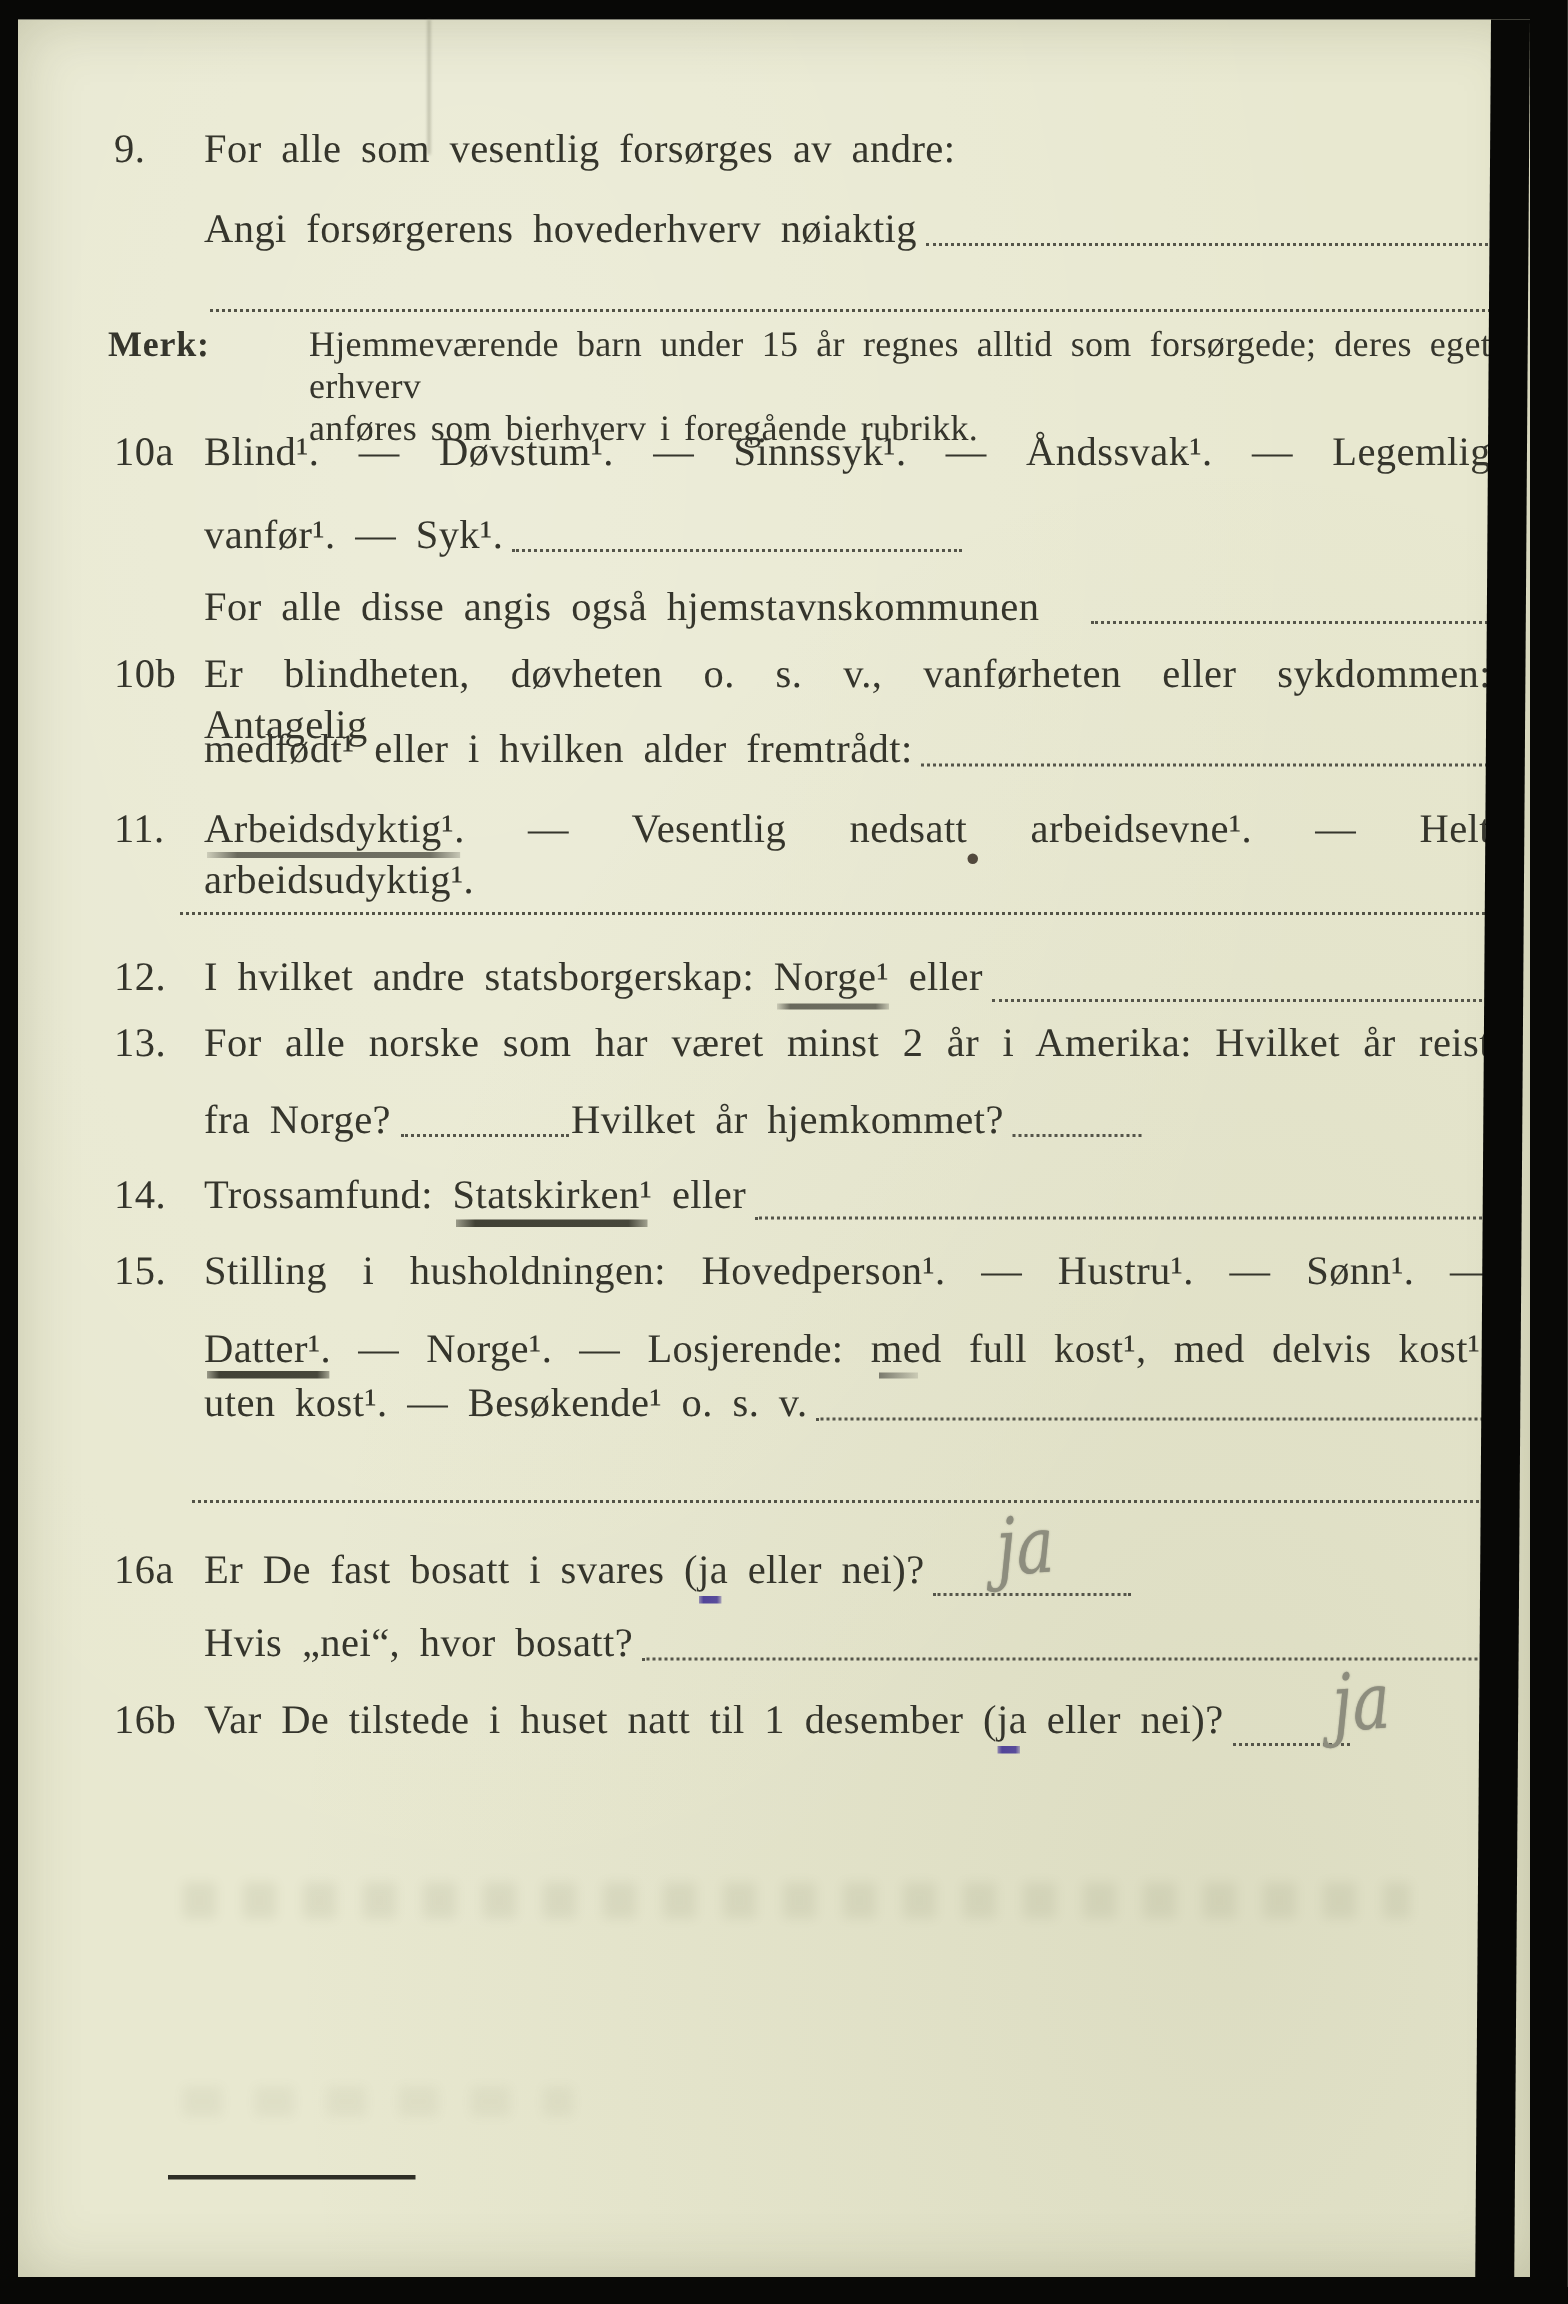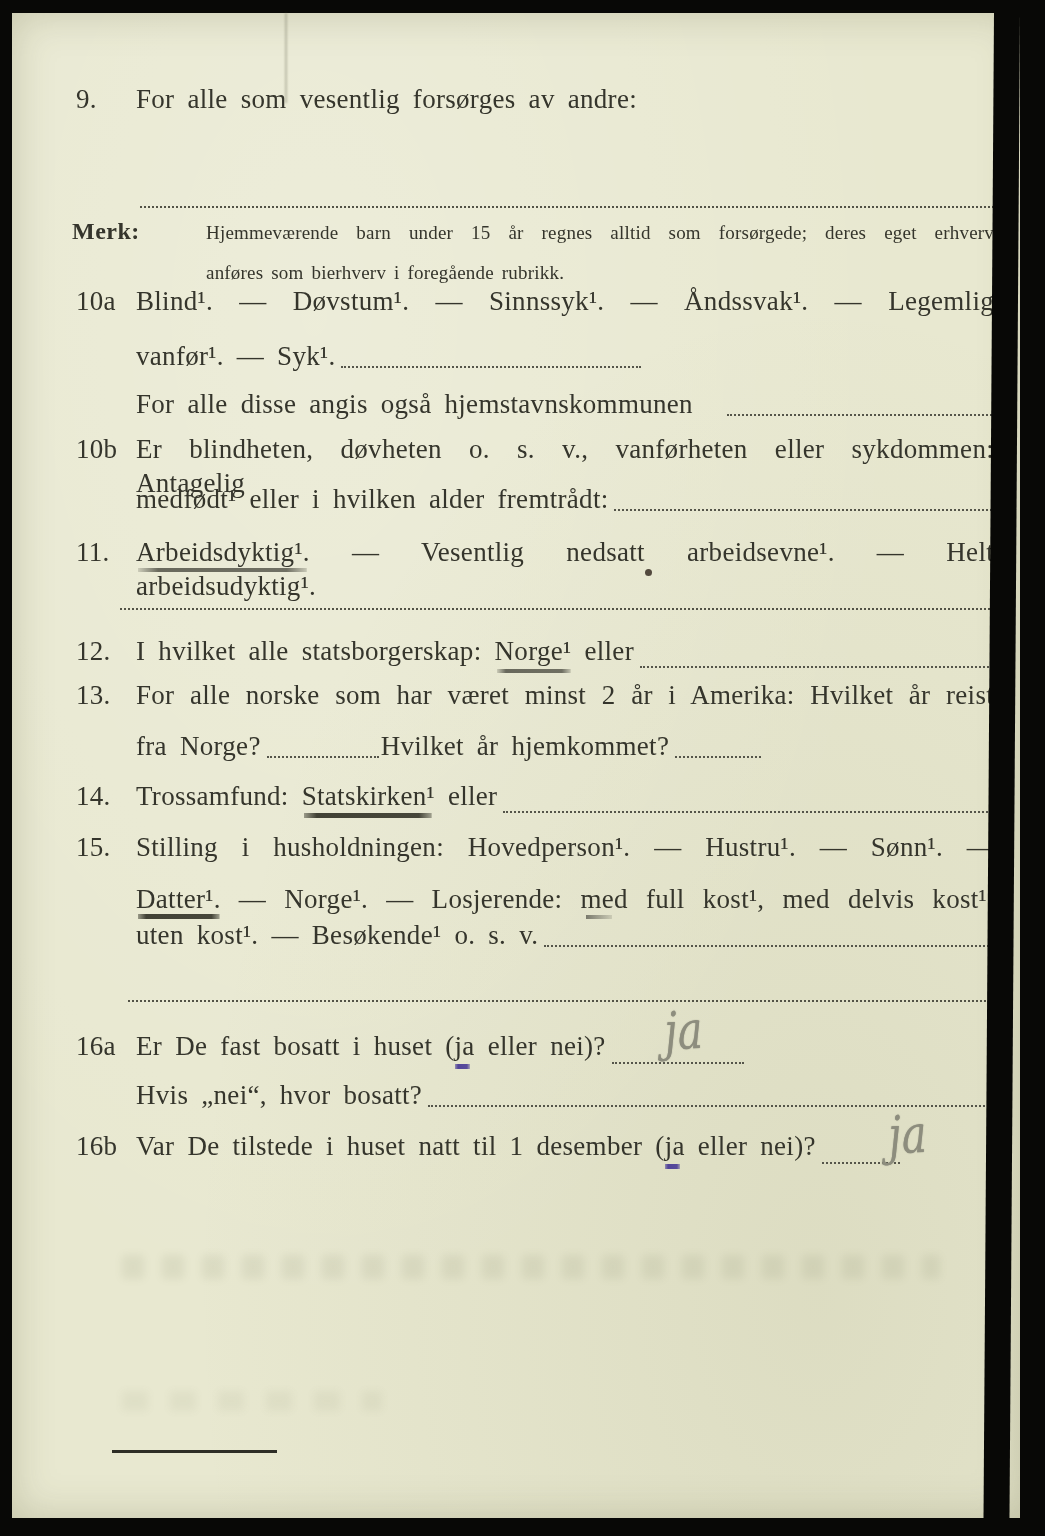--- a/index.html
+++ b/index.html
@@ -29,21 +29,21 @@
   .dots{flex:1;height:5px;align-self:flex-end;margin:0 2px 5px 6px;
     border-bottom:2px dotted #55554a;}
   .dots-fixed{flex:none;height:5px;align-self:flex-end;margin:0 2px 5px 6px;
     border-bottom:2px dotted #55554a;display:inline-block;}
   .sep{position:absolute;height:3px;border-bottom:2px dotted #525246;}
   .u-pencil{background:linear-gradient(to right,rgba(115,115,102,.25),rgba(98,98,86,.95) 12%,rgba(98,98,86,.9) 88%,rgba(115,115,102,.3)) no-repeat 2px 100%/97% 4px;padding-bottom:5px;}
   .u-dark{background:linear-gradient(to right,rgba(75,75,62,.5),rgba(62,62,50,.98) 10%,rgba(62,62,50,.95) 90%,rgba(75,75,62,.45)) no-repeat 2px 100%/96% 5px;padding-bottom:5px;}
   .u-ink{background:linear-gradient(to right,rgba(82,69,155,.55),rgba(74,60,150,.95) 20%,rgba(74,60,150,.9) 80%,rgba(82,69,155,.4)) no-repeat 15% 100%/75% 5px;padding-bottom:6px;}
   .u-med{background:linear-gradient(to right,rgba(110,110,98,.9),rgba(110,110,98,.2)) no-repeat 25% 100%/55% 4px;padding-bottom:5px;}
   .merk-label{flex:none;width:98px;font-weight:bold;font-size:24px;letter-spacing:0.5px;}
-  .merk-text{font-size:19px;line-height:40px;letter-spacing:0.2px;word-spacing:3px;}
+  .merk-text{font-size:24px;line-height:28px;letter-spacing:0.2px;word-spacing:3px;}
   .hand{
     position:absolute;font-family:"DejaVu Serif",serif;font-style:italic;
     color:#8d8d7e;font-size:42px;line-height:1;transform:rotate(-3deg);
     text-shadow:0 0 1px rgba(120,120,105,0.7);pointer-events:none;white-space:pre;
   }
   .hand .desc{display:inline-block;transform:scaleY(1.25);transform-origin:top;}
   .fn-rule{position:absolute;left:100px;top:1437px;width:165px;border-top:3px solid #2e2e26;}
   .footnote{position:absolute;left:112px;top:1448px;font-size:19px;font-weight:bold;
     letter-spacing:0.4px;word-spacing:3px;color:#33332a;}
   .footnote sup{font-size:13px;font-weight:normal;margin-right:12px;}
@@ -60,20 +60,25 @@
 </head>
 <body>
 
 <div class="scan">
   <div class="paper">
     <div class="fold"></div>
 
     <div class="row" style="top:69px">
       <span class="num">9.</span>
       <span class="txt">For alle som vesentlig forsørges av andre:</span>
+    </div>
+    <div class="row" style="top:122px">
+      <span class="num"></span>
+      <span class="txt">Angi forsørgerens hovederhverv nøiaktig</span>
+      <span class="dots"></span>
     </div>
 
     <div class="sep" style="left:128px;right:26px;top:190px"></div>
 
     <div class="row" style="top:200px">
       <span class="merk-label" style="margin-left:-4px">Merk:</span>
       <div class="line merk-text" style="margin-left:36px">
         <span class="jlast" style="display:block">Hjemmeværende barn under 15 år regnes alltid som forsørgede; deres eget erhverv</span>
         <span style="display:block">anføres som bierhverv i foregående rubrikk.</span>
       </div>
@@ -109,21 +114,21 @@
       <div class="line jlast">
         <span class="u-pencil">Arbeidsdyktig¹.</span><span> — Vesentlig nedsatt arbeidsevne¹. — Helt arbeidsudyktig¹.</span>
       </div>
     </div>
     <div class="ink-dot"></div>
 
     <div class="sep" style="left:108px;right:26px;top:592px"></div>
 
     <div class="row" style="top:621px">
       <span class="num">12.</span>
-      <span class="txt">I hvilket alle statsborgerskap: </span><span class="u-pencil">Norge¹</span><span class="txt"> eller</span>
+      <span class="txt">I hvilket andre statsborgerskap: </span><span class="u-pencil">Norge¹</span><span class="txt"> eller</span>
       <span class="dots"></span>
     </div>
 
     <div class="row" style="top:665px">
       <span class="num">13.</span>
       <div class="line jlast">For alle norske som har været minst 2 år i Amerika:  Hvilket år reist</div>
     </div>
     <div class="row" style="top:716px">
       <span class="num"></span>
       <span class="txt">fra Norge?</span>
@@ -151,21 +156,21 @@
     <div class="row" style="top:905px">
       <span class="num"></span>
       <span class="txt">uten kost¹. — Besøkende¹ o. s. v.</span>
       <span class="dots"></span>
     </div>
 
     <div class="sep" style="left:116px;right:26px;top:984px"></div>
 
     <div class="row" style="top:1016px">
       <span class="num">16a</span>
-      <span class="txt">Er De fast bosatt i huset (</span><span class="u-ink">ja</span><span class="txt"> eller nei)?</span>
+      <span class="txt">Er De fast bosatt i svares (</span><span class="u-ink">ja</span><span class="txt"> eller nei)?</span>
       <span class="dots-fixed" style="width:132px"></span>
       <span class="hand" style="left:588px;top:-24px"><span class="desc">ja</span></span>
     </div>
     <div class="row" style="top:1065px">
       <span class="num"></span>
       <span class="txt">Hvis „nei“, hvor bosatt?</span>
       <span class="dots"></span>
     </div>
 
     <div class="row" style="top:1116px">

